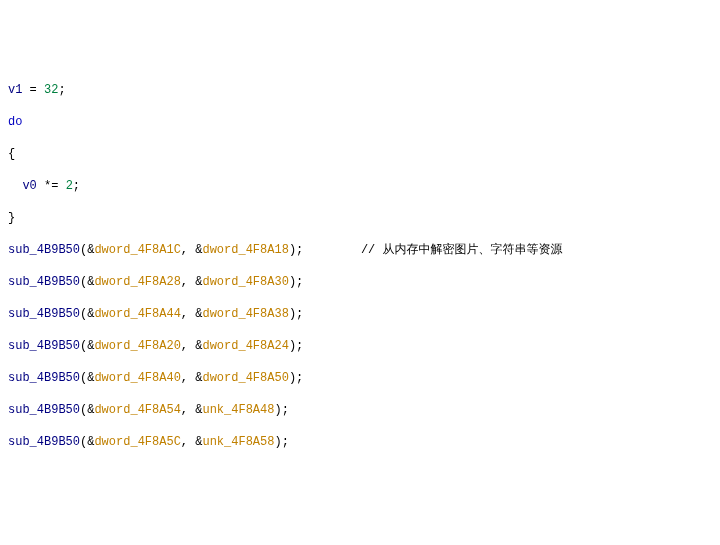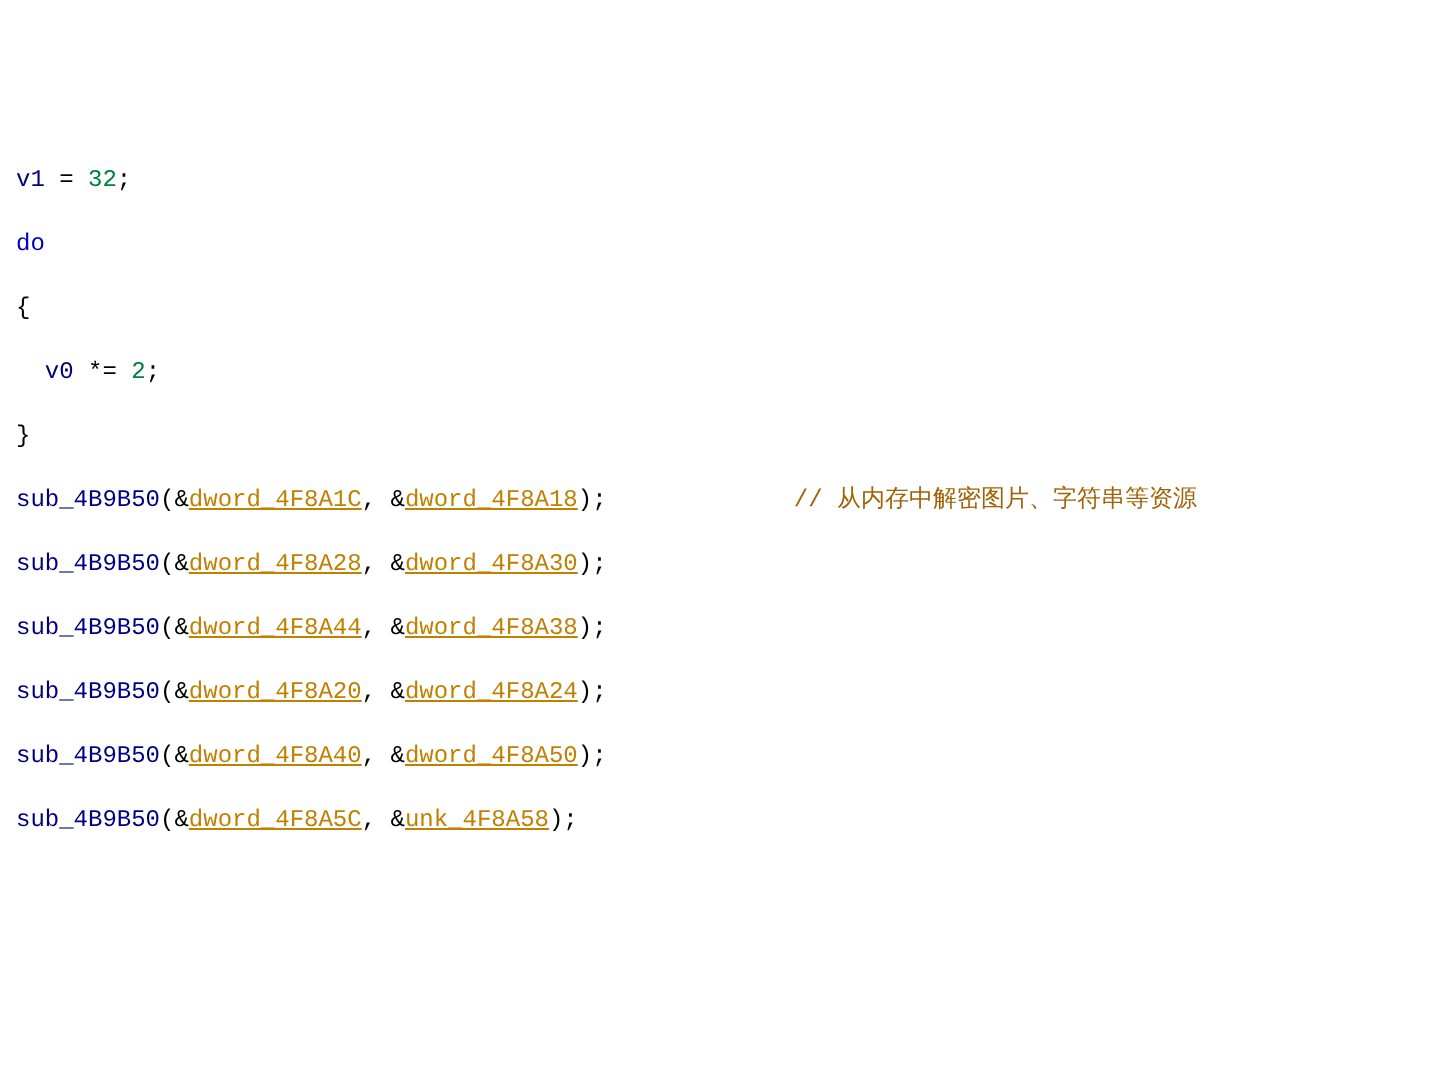--- a/index.html
+++ b/index.html
@@ -12,42 +12,43 @@
     color: #000000;
     white-space: pre;
     width: 720px;
     overflow: hidden;
   }
   .code {
     padding: 2px 0 2px 8px;
   }
   .kw { color: #0000c0; }          
   .nm { color: #008040; }          
-  .gv { color: #c08000; text-decoration: underline; }          
+  .gv { color: #c08000; }          
   .fn { color: #000080; }          
   .pl { color: #000080; }          
-  .cm { color: #a16207; margin-left: 36px; }
+  .cm { color: #000000; }
   .line { display: block; height: 16px; }
 </style>
 </head>
 <body>
 
 
 
 <div class="code">
 <span class="line"><span class="pl">v1</span> = <span class="nm">32</span>;</span>
 <span class="line"><span class="kw">do</span></span>
 <span class="line">{</span>
 <span class="line">  <span class="pl">v0</span> *= <span class="nm">2</span>;</span>
 <span class="line">}</span>
 <span class="line"><span class="fn">sub_4B9B50</span>(&amp;<span class="gv">dword_4F8A1C</span>, &amp;<span class="gv">dword_4F8A18</span>);        <span class="cm">// 从内存中解密图片、字符串等资源</span></span>
 <span class="line"><span class="fn">sub_4B9B50</span>(&amp;<span class="gv">dword_4F8A28</span>, &amp;<span class="gv">dword_4F8A30</span>);</span>
 <span class="line"><span class="fn">sub_4B9B50</span>(&amp;<span class="gv">dword_4F8A44</span>, &amp;<span class="gv">dword_4F8A38</span>);</span>
 <span class="line"><span class="fn">sub_4B9B50</span>(&amp;<span class="gv">dword_4F8A20</span>, &amp;<span class="gv">dword_4F8A24</span>);</span>
 <span class="line"><span class="fn">sub_4B9B50</span>(&amp;<span class="gv">dword_4F8A40</span>, &amp;<span class="gv">dword_4F8A50</span>);</span>
+<span class="line"><span class="fn">sub_4B9B50</span>(&amp;<span class="gv">dword_4F8A54</span>, &amp;<span class="gv">unk_4F8A48</span>);</span>
 <span class="line"><span class="fn">sub_4B9B50</span>(&amp;<span class="gv">dword_4F8A5C</span>, &amp;<span class="gv">unk_4F8A58</span>);</span>
 
 
 
 
 
 
 
 
 

